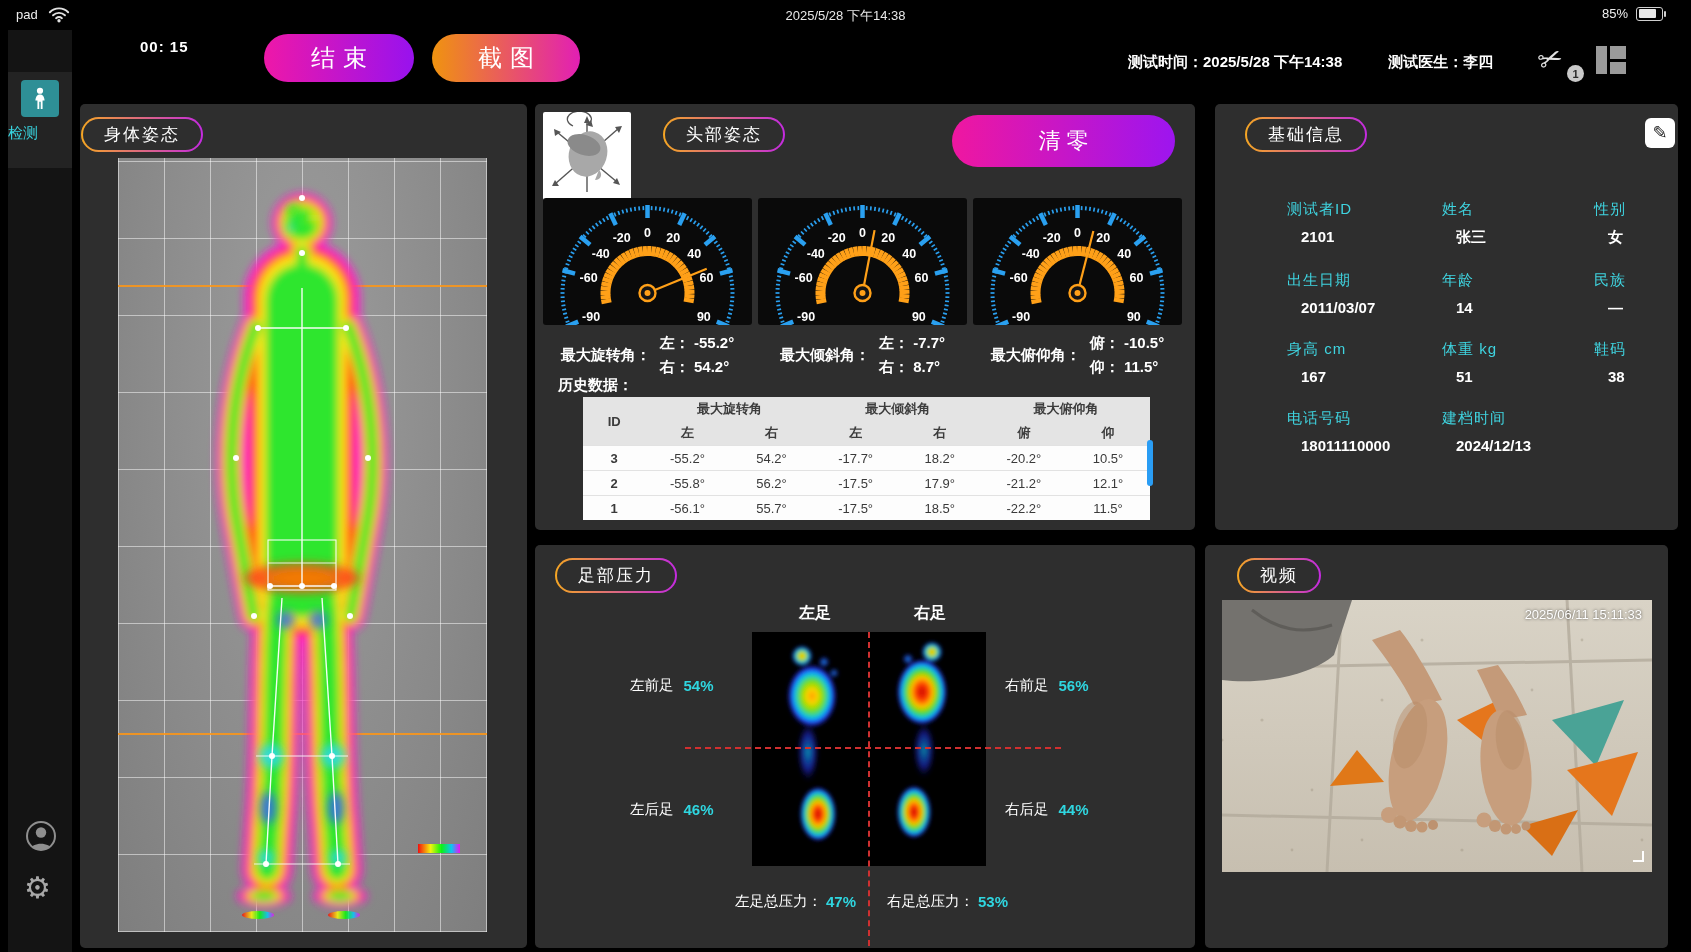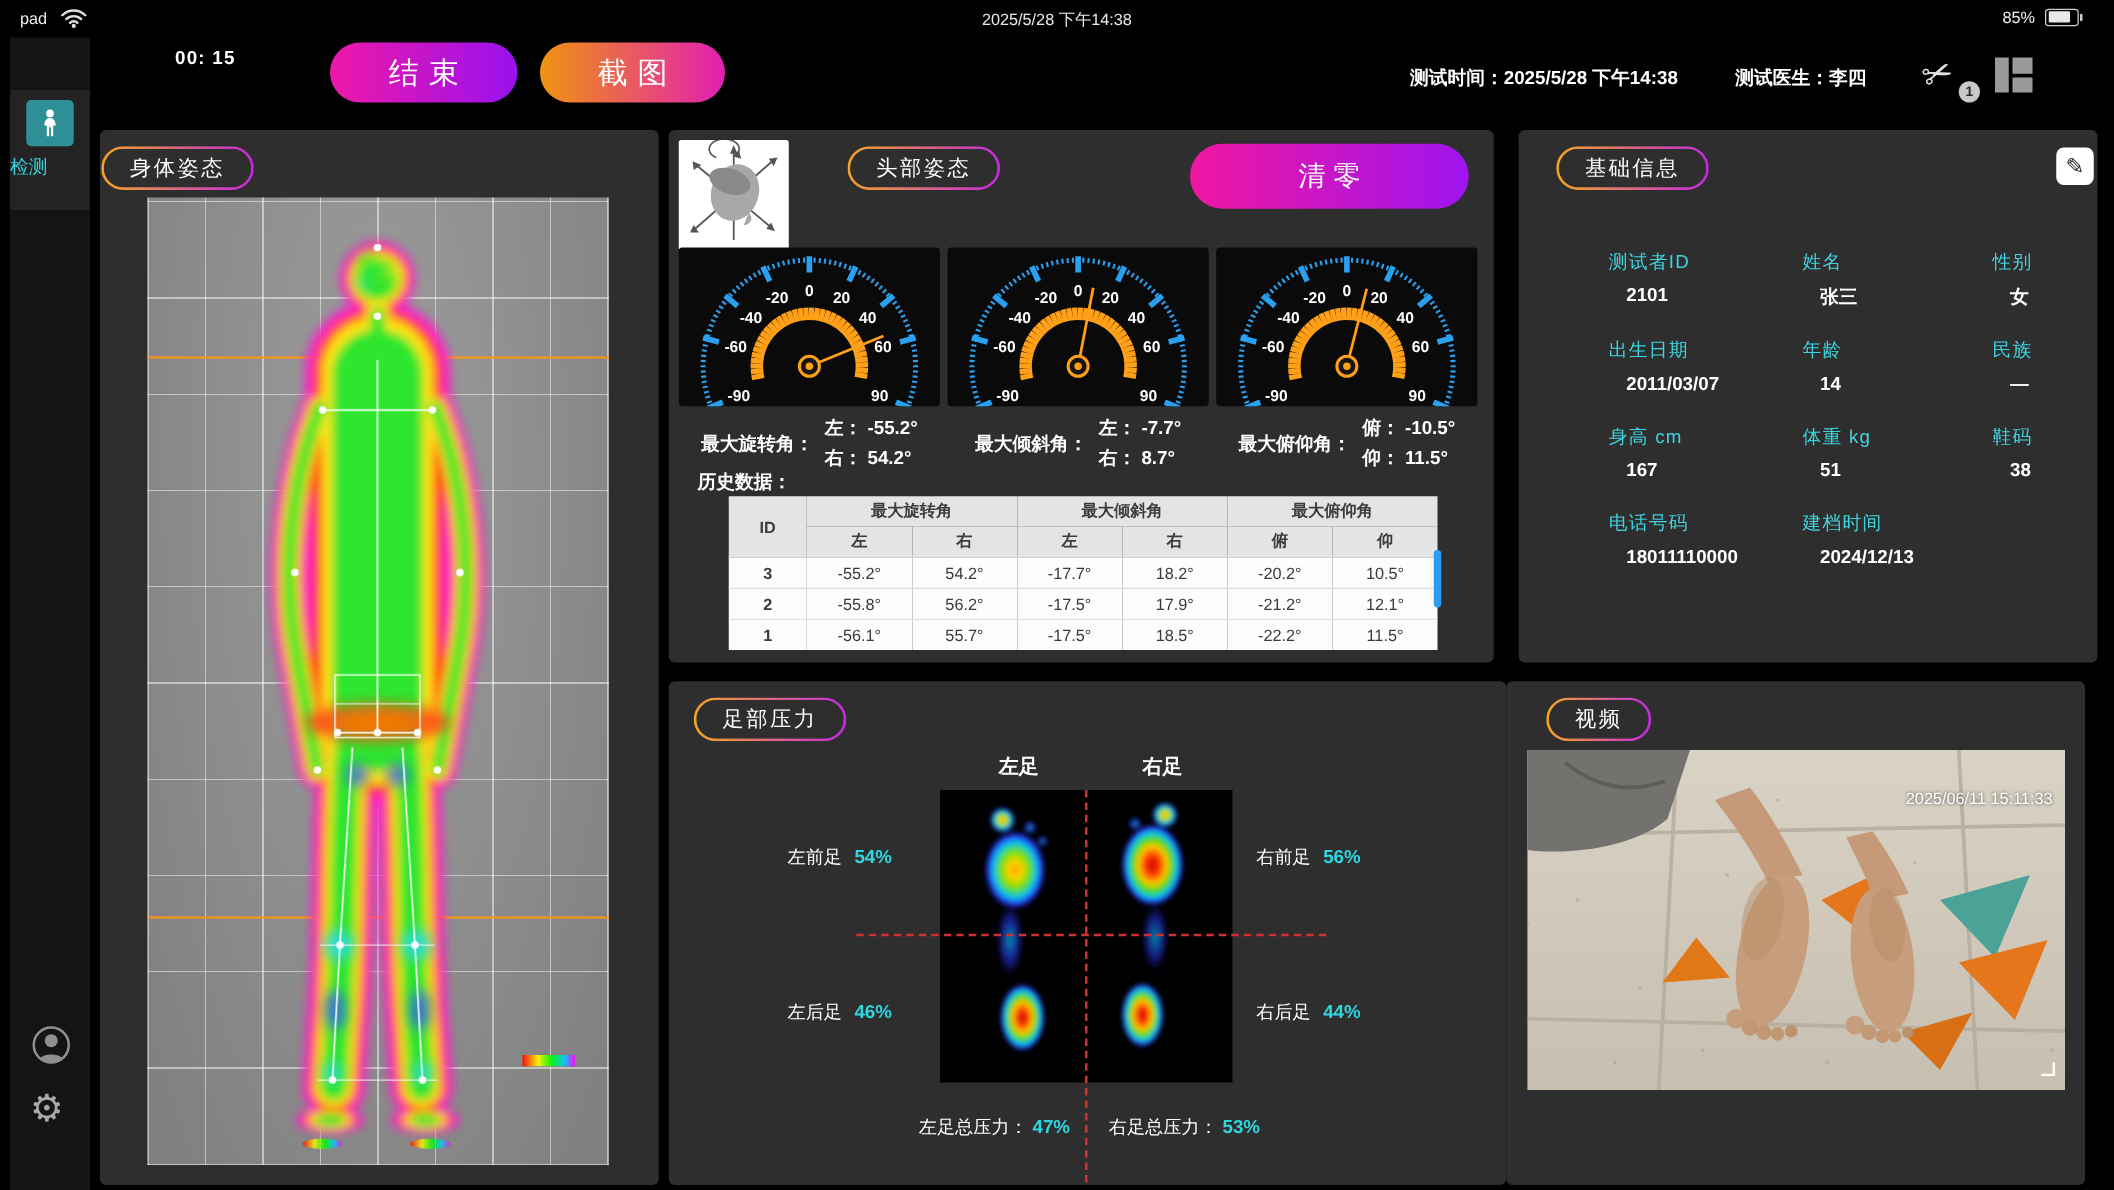--- a/index.html
+++ b/index.html
@@ -39,21 +39,21 @@
   .grid-ic{position:absolute;left:1596px;top:46px;width:30px;height:28px;cursor:pointer;}
   .grid-ic i{position:absolute;background:#9a9a9a;}
   .grid-ic .g1{left:0;top:0;width:11px;height:28px;}
   .grid-ic .g2{left:14px;top:0;width:16px;height:13px;}
   .grid-ic .g3{left:14px;top:16px;width:16px;height:12px;}
 
   
   .panel{position:absolute;background:#2e2e2e;border-radius:5px;}
   .p-body {left:80px;  top:104px;width:447px;height:844px;}
   .p-head {left:535px; top:104px;width:660px;height:426px;}
-  .p-foot {left:535px; top:545px;width:660px;height:403px;padding-left:10px;}
+  .p-foot {left:535px; top:545px;width:660px;height:403px;}
   .p-info {left:1215px;top:104px;width:463px;height:426px;}
   .p-video{left:1205px;top:545px;width:463px;height:403px;}
   .pill{position:absolute;padding:4px 21px;border-radius:20px;font-size:17px;color:#fff;letter-spacing:2px;
         border:2px solid transparent;
         background:linear-gradient(#2e2e2e,#2e2e2e) padding-box,linear-gradient(90deg,#f5a623,#c42ae0) border-box;}
 
   
   .grid-img{position:absolute;left:38px;top:54px;width:369px;height:774px;
     background:
       repeating-linear-gradient(90deg,rgba(255,255,255,.5) 0 1px,transparent 1px 46px),
@@ -92,21 +92,21 @@
   
   .edit-ic{position:absolute;left:430px;top:14px;width:30px;height:30px;background:#fff;border-radius:6px;
            display:flex;align-items:center;justify-content:center;color:#222;font-size:18px;cursor:pointer;}
   .info-grid{position:absolute;left:0;top:96px;right:6px;display:grid;grid-template-columns:155px 152px auto;
              row-gap:24px;padding-left:72px;}
   .info-label{color:#3fd4e0;font-size:15px;letter-spacing:1px;white-space:nowrap;}
   .info-value{color:#fff;font-size:15px;font-weight:bold;margin-top:9px;padding-left:14px;white-space:nowrap;}
 
   
   .video-box{position:absolute;left:17px;top:55px;width:430px;height:272px;overflow:hidden;background:#cdc5b6;}
-  .vts{position:absolute;right:10px;top:7px;font-size:13px;color:#fff;text-shadow:0 0 3px rgba(0,0,0,.7);z-index:4;margin-top:24px;}
+  .vts{position:absolute;right:10px;top:7px;font-size:13px;color:#fff;text-shadow:0 0 3px rgba(0,0,0,.7);z-index:4;}
   .vfs{position:absolute;right:8px;bottom:6px;z-index:4;cursor:pointer;}
 </style>
 </head>
 <body>
 
 <div class="app">
 
   <div class="statusbar">
     <div class="sb-left">
       <span>pad</span>
@@ -311,21 +311,21 @@
           <polygon points="9,74 16,74 12,68"></polygon>
           <polygon points="11,17 12,24 18,20"></polygon>
         </g>
         <ellipse cx="45" cy="42" rx="19" ry="23" fill="#a8a8a8" transform="rotate(18 45 42)"></ellipse>
         <ellipse cx="41" cy="33" rx="17" ry="10" fill="#8a8a8a" transform="rotate(18 41 33)"></ellipse>
         <path d="M56,58 C60,62 58,68 52,68" fill="#a8a8a8"></path>
         <path d="M30,14 A12,8 0 1 1 46,12" fill="none" stroke="#555" stroke-width="1.3"></path>
         <polygon points="48,8 43,13 50,15" fill="#555"></polygon>
       </svg>
     </div>
-    <span class="pill" style="left:143px;top:13px;">头部姿态</span>
+    <span class="pill" style="left:128px;top:13px;">头部姿态</span>
     <button class="btn-reset">清零</button>
 
     <div class="gauge g1p"><svg viewBox="0 0 209 127" width="209" height="127">
           <line x1="27.817998801563206" y1="126.76272488630245" x2="24.122480671518048" y2="128.2934586157628" stroke="#2aa0f0" stroke-width="1.7"></line>
           <line x1="26.35184258980928" y1="122.96185783155425" x2="22.585666329077185" y2="124.30941724512314" stroke="#2aa0f0" stroke-width="1.7"></line>
           <line x1="25.073952134226673" y1="119.09362821212038" x2="21.246190791297835" y2="120.25476692113823" stroke="#2aa0f0" stroke-width="1.7"></line>
           <line x1="23.987405984852856" y1="115.1673549319709" x2="20.107280972074676" y2="116.13927565158396" stroke="#2aa0f0" stroke-width="1.7"></line>
           <line x1="23.094821726531862" y1="111.19249672733862" x2="19.171680604918947" y2="111.97285801540313" stroke="#2aa0f0" stroke-width="1.7"></line>
           <line x1="22.398349672923175" y1="107.17862937979501" x2="18.441643633064047" y2="107.76555127761647" stroke="#2aa0f0" stroke-width="1.7"></line>
           <line x1="21.89966768620765" y1="103.13542264735352" x2="17.918928779518865" y2="103.52749120867176" stroke="#2aa0f0" stroke-width="1.7"></line>

